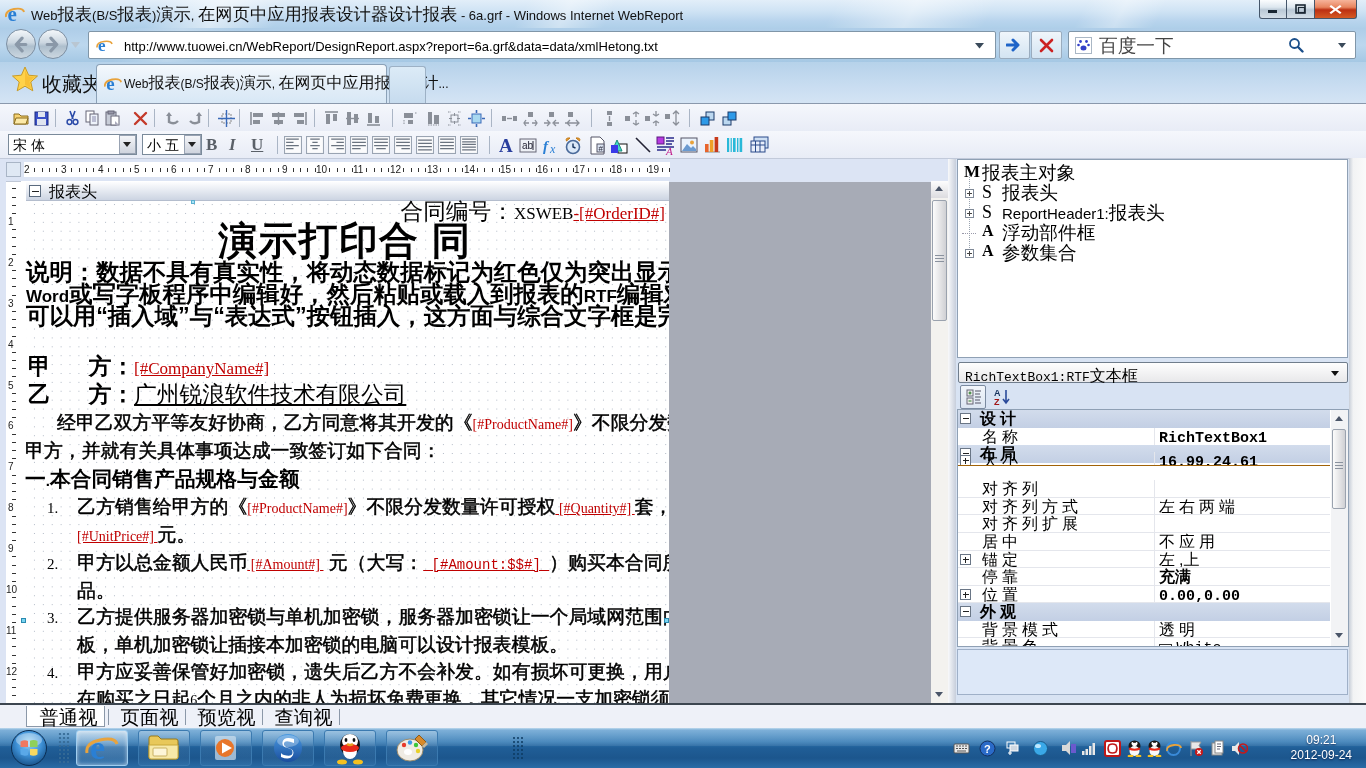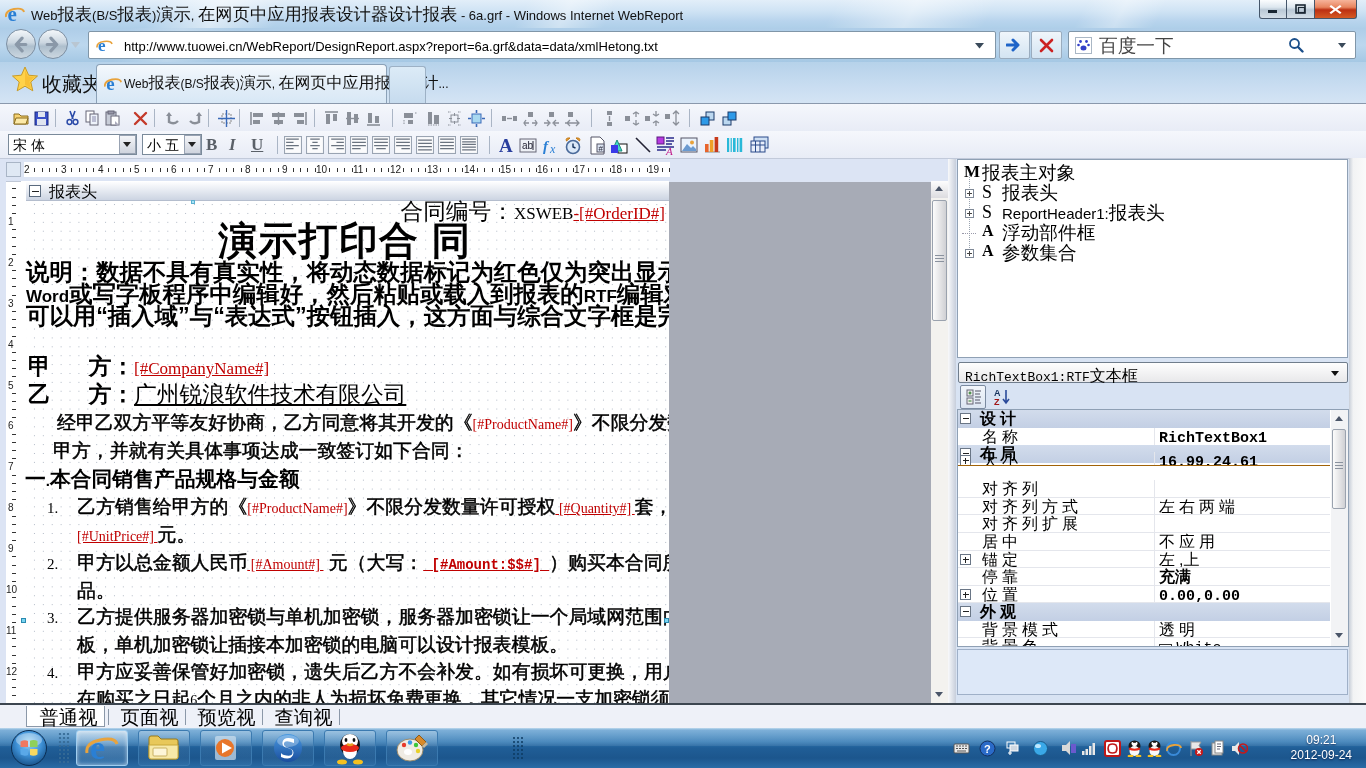--- a/index.html
+++ b/index.html
@@ -593,25 +593,25 @@
 </div>
 <div id="dotarea"></div>
 <div class="doc cjk b17" style="right:4px;top:19px">合同编号：<span class="lat serif">XSWEB<span class="red u">-[#OrderID#]</span></span></div>
 <div class="doc cjk" style="left:0px;top:40px;width:648px;text-align:center;font-size:38.7px;line-height:39px;font-weight:bold;letter-spacing:1.5px">演示打印合 同</div>
 <div class="doc cjk b175" style="left:5px;top:80px;font-weight:bold">说明：数据不具有真实性，将动态数据标记为红色仅为突出显示。格式文本可以在</div>
 <div class="doc cjk b175" style="left:5px;top:102px;font-weight:bold"><span class="lat">Word</span>或写字板程序中编辑好，然后粘贴或载入到报表的<span class="lat">RTF</span>编辑对话框中，动态数据</div>
 <div class="doc cjk b175" style="left:5px;top:124px;font-weight:bold">可以用“插入域”与“表达式”按钮插入，这方面与综合文字框是完全一致的。</div>
 <div class="doc cjk b17" style="left:7px;top:174px;font-weight:bold">甲<span class="lat" style="display:inline-block;width:38px"></span>方：<span class="lat serif red u" style="font-weight:normal">[#CompanyName#]</span></div>
 <div class="doc cjk b17" style="left:7px;top:202px;font-weight:bold">乙<span class="lat" style="display:inline-block;width:38px"></span>方：<span class="u" style="font-weight:normal">广州锐浪软件技术有限公司</span></div>
 <div class="doc cjk b14" style="left:36px;top:232px;">经甲乙双方平等友好协商，乙方同意将其开发的《<span class="lat serif red">[#ProductName#]</span>》不限分发数量许可授权销售给</div>
-<div class="doc cjk b14" style="left:4px;top:260px;margin-left:28px;">甲方，并就有关具体事项达成一致签订如下合同：</div>
+<div class="doc cjk b14" style="left:4px;top:260px;">甲方，并就有关具体事项达成一致签订如下合同：</div>
 <div class="doc cjk b146" style="left:4px;top:288px;font-weight:bold">一<span class="lat">.</span>本合同销售产品规格与金额</div>
 <div class="doc cjk b14" style="left:26px;top:316px;"><span class="lat serif" style="font-size:15px">1.</span><span style="display:inline-block;width:19px"></span>乙方销售给甲方的《<span class="lat serif red">[#ProductName#]</span>》不限分发数量许可授权<span class="lat serif red u">&nbsp;[#Quantity#]&nbsp;</span>套，单价为</div>
 <div class="doc cjk b14" style="left:56px;top:344px;"><span class="lat serif red u">[#UnitPrice#]&nbsp;</span>元。</div>
-<div class="doc cjk b14" style="left:26px;top:372px;"><span class="lat serif" style="font-size:15px">2.</span><span style="display:inline-block;width:19px"></span>甲方以总金额人民币<span class="lat serif red u">&nbsp;[#Amount#]&nbsp;</span> 元（大写：<span class="lat mono red u" style="font-weight:bold">&nbsp;[#Amount:$$#]&nbsp;</span>）购买本合同所指定的产</div>
+<div class="doc cjk b14" style="left:26px;top:372px;"><span class="lat serif" style="font-size:15px">2.</span><span style="display:inline-block;width:19px"></span>甲方以总金额人民币<span class="lat serif red u">&nbsp;[#Amount#]&nbsp;</span> 元（大写：<span class="lat mono red u" style="font-weight:normal">&nbsp;[#Amount:$$#]&nbsp;</span>）购买本合同所指定的产</div>
 <div class="doc cjk b14" style="left:56px;top:400px;">品。</div>
 <div class="doc cjk b14" style="left:26px;top:426px;"><span class="lat serif" style="font-size:15px">3.</span><span style="display:inline-block;width:19px"></span>乙方提供服务器加密锁与单机加密锁，服务器加密锁让一个局域网范围内的电脑可以设计报表模</div>
 <div class="doc cjk b14" style="left:56px;top:454px;">板，单机加密锁让插接本加密锁的电脑可以设计报表模板。</div>
 <div class="doc cjk b14" style="left:26px;top:481px;"><span class="lat serif" style="font-size:15px">4.</span><span style="display:inline-block;width:19px"></span>甲方应妥善保管好加密锁，遗失后乙方不会补发。如有损坏可更换，用户须寄回损坏的加密锁；</div>
 <div class="doc cjk b14" style="left:56px;top:508px;">在购买之日起<span class="lat serif">6</span>个月之内的非人为损坏免费更换，其它情况一支加密锁须支付元材料费。</div>
 <div class="abs" style="left:0px;top:437px;width:5px;height:5px;background:#7ad4f0;border:1px solid #2a8ab0"></div>
 <div class="abs" style="left:643px;top:437px;width:5px;height:5px;background:#7ad4f0;border:1px solid #2a8ab0"></div>
 <div class="abs" style="left:170px;top:19px;width:4px;height:4px;background:#a8e4f8;border:1px solid #5ab0d0"></div>
 </div>
 <div id="grayarea"></div>

